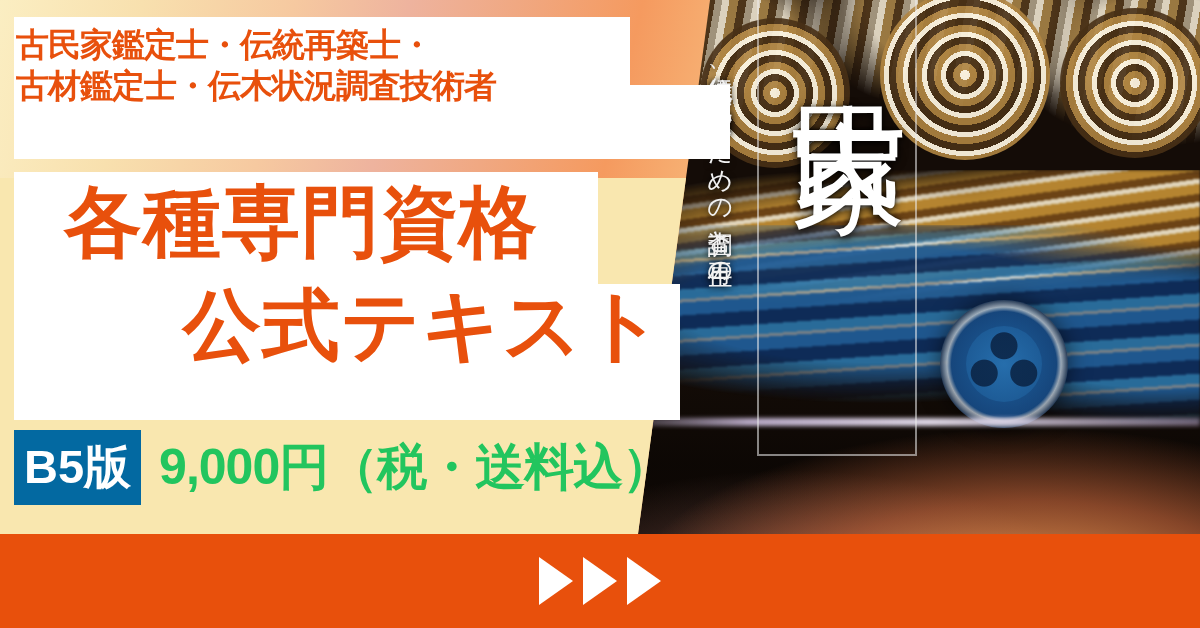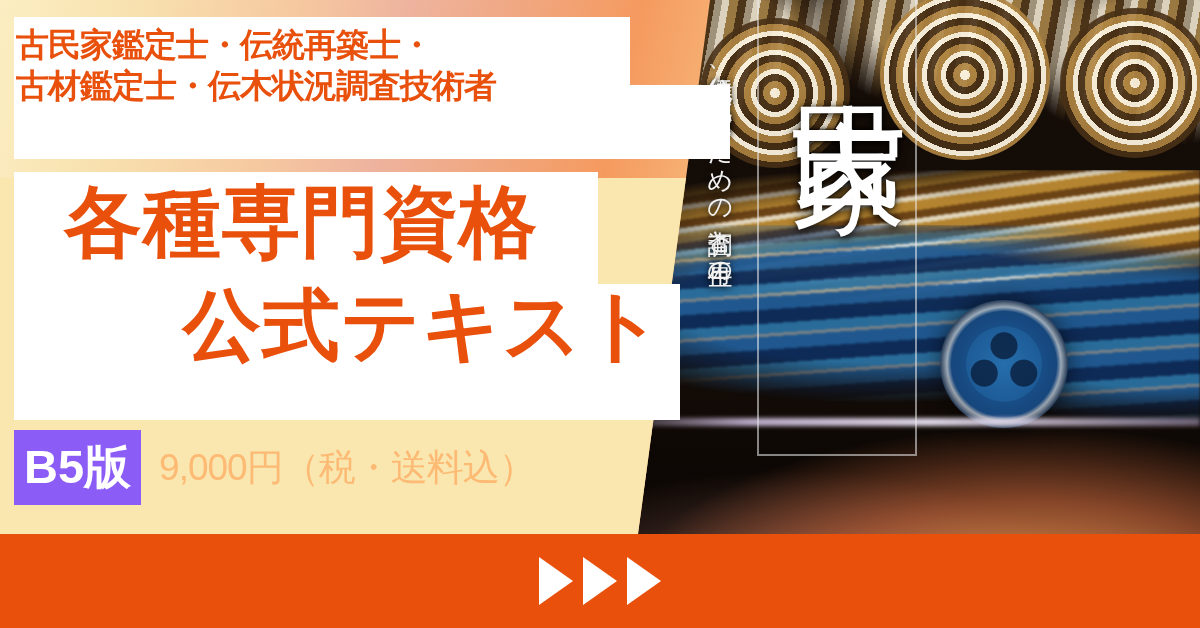--- a/index.html
+++ b/index.html
@@ -236,32 +236,32 @@
   }
 
   .price-row {
     position: absolute;
     left: 14px; top: 430px;
     display: flex;
     align-items: center;
     gap: 18px;
   }
   .badge-b5 {
-    background: #8b5cf6;
+    background: #0369a1;
     color: #ffffff;
     font-size: 47px;
     font-weight: 700;
     line-height: 1;
     padding: 13px 10px 15px;
     letter-spacing: 0px;
   }
   .price-text {
-    color: #fdba74;
-    font-size: 37px;
-    font-weight: 400;
+    color: #22c55e;
+    font-size: 50px;
+    font-weight: 700;
     letter-spacing: -1px;
     white-space: nowrap;
   }
 
   
   .cta-bar {
     position: absolute;
     left: 0; bottom: 0; width: 1200px; height: 94px;
     background: #e8500c;
     display: flex;

